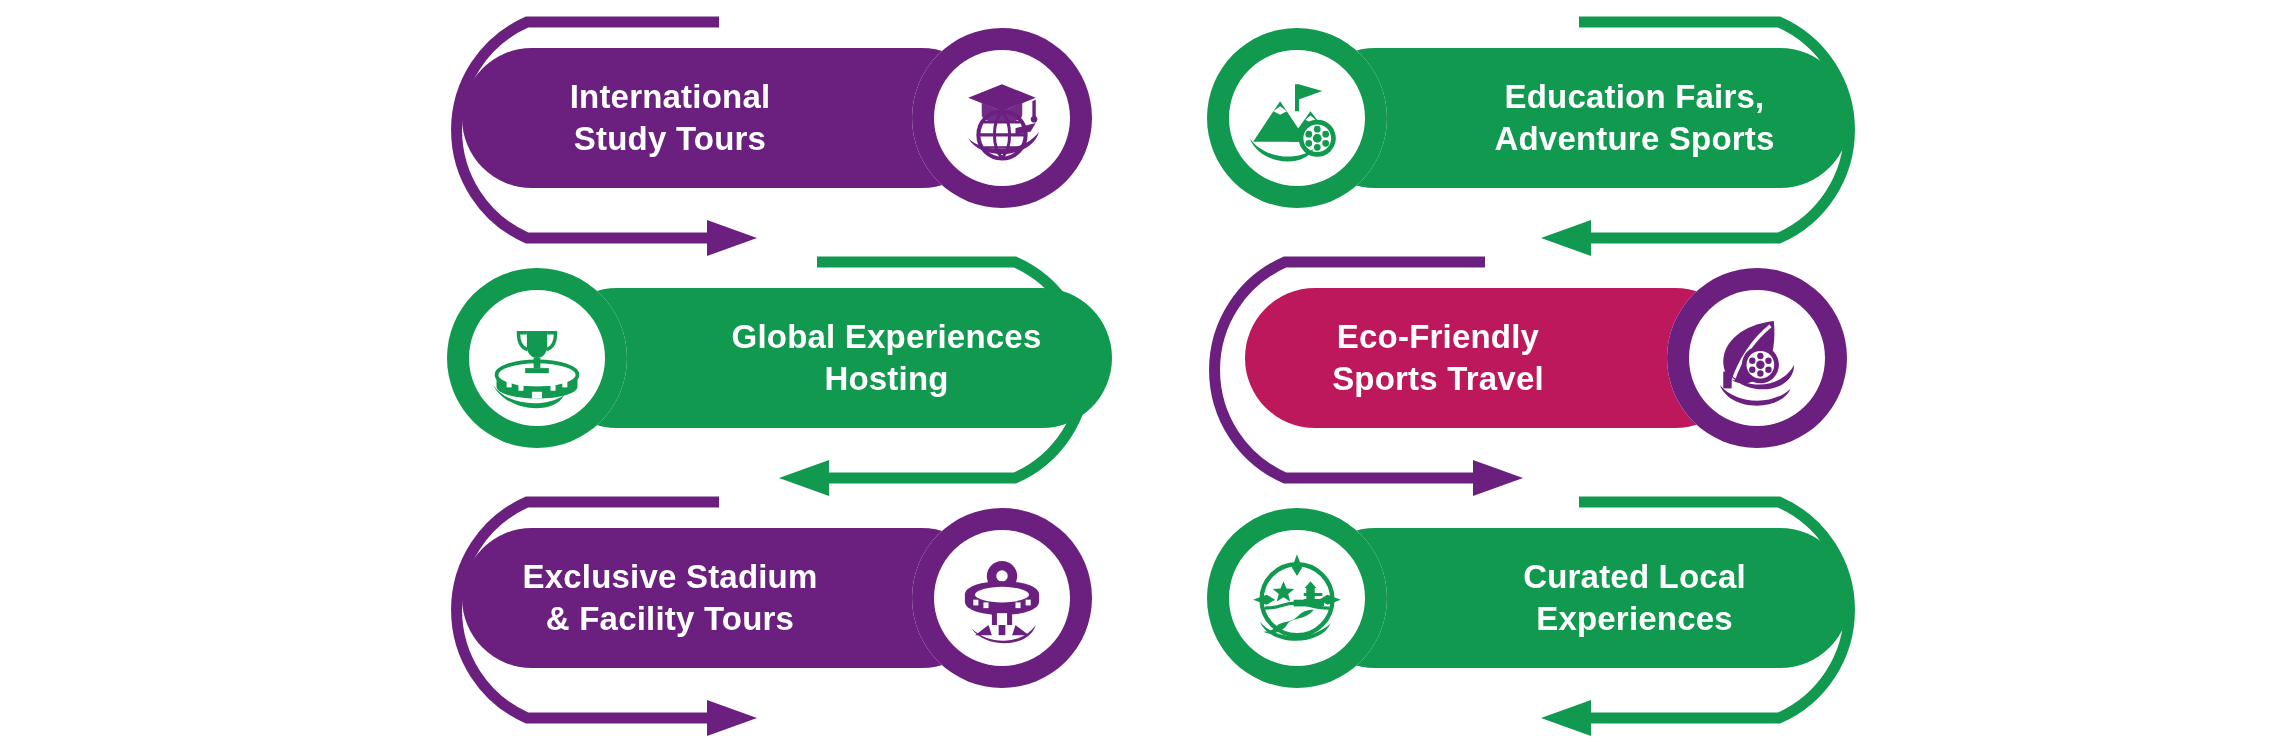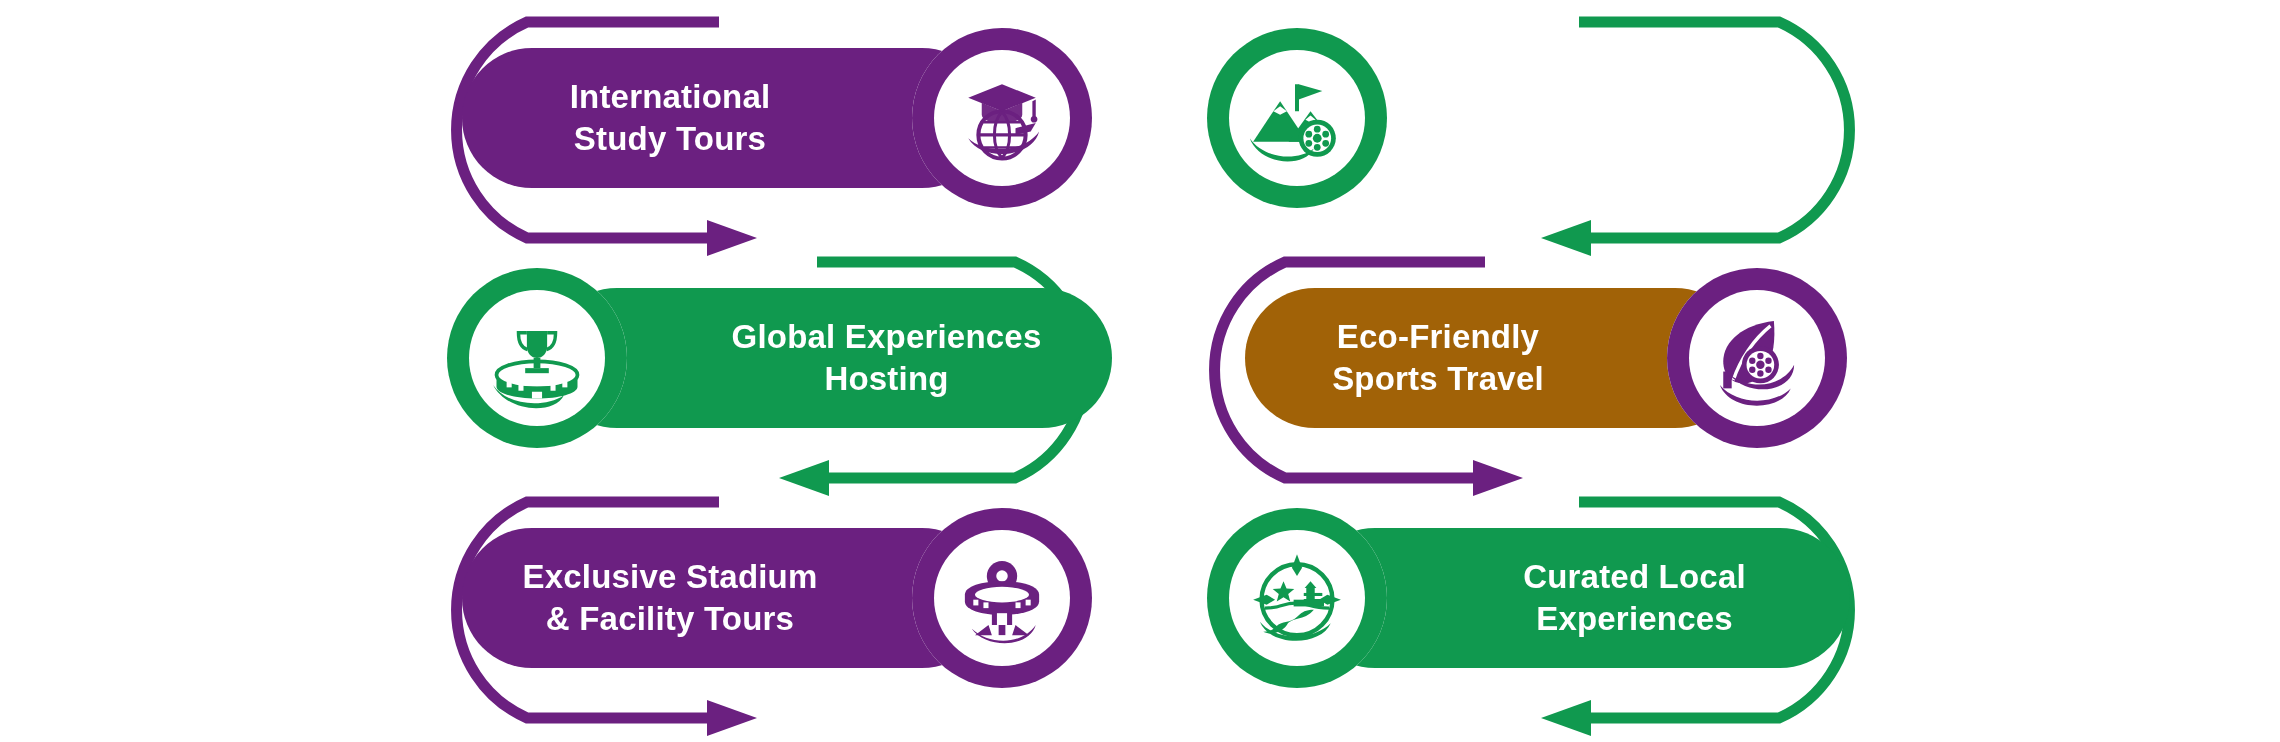--- a/index.html
+++ b/index.html
@@ -122,20 +122,24 @@
         <path d="M52 21 v10 a2 2 0 1 1-2 0 v-9 z"></path>
         <circle cx="32" cy="42" r="14" fill="none" stroke="#6B2080" stroke-width="2.4"></circle>
         <path d="M18 42 h28 M32 28.4 c-6 6-6 21 0 27.2 M32 28.4 c6 6 6 21 0 27.2" fill="none" stroke="#6B2080" stroke-width="1.8"></path>
         <path d="M21 34.5 h22 M21 49.5 h22" fill="none" stroke="#6B2080" stroke-width="1.5"></path>
         <path d="M12 44 c10 10 34 8 42-4 c-4 16-34 18-42 4 z"></path>
         <path d="M40 38 l12-3 l-3 5 l-9 2 z"></path>
       </g>
     </svg>
   </div>
 
+  <div class="card" style="left:1298px; top:48px; width:545px; height:140px; background:#10994F;">
+    <div class="card-label" style="padding-left:120px;">Education Fairs,
+Adventure Sports</div>
+  </div>
   <div class="medallion" style="left:1200px; top:28px; width:180px; height:180px;">
     <div class="ring-outer" style="background:#10994F;"></div>
     <div class="ring-inner" style="inset:22px;"></div>
     <svg width="108" height="108" viewBox="0 0 64 64">
       <g fill="#10994F">
         <path d="M32 12 v16" stroke="#10994F" stroke-width="2.4"></path>
         <path d="M33 12 l14 4 l-14 5 z"></path>
         <path d="M22 22 L38 46 H6 Z"></path>
         <path d="M18 28 l4-3 l4 3 l-4 2 z" fill="#ffffff"></path>
         <path d="M40 28 L54 46 H27 Z"></path>
@@ -172,21 +176,21 @@
         <rect x="14" y="46" width="3" height="3.4" fill="#ffffff"></rect>
         <rect x="21" y="48" width="3" height="3.4" fill="#ffffff"></rect>
         <rect x="40" y="48" width="3" height="3.4" fill="#ffffff"></rect>
         <rect x="47" y="46" width="3" height="3.4" fill="#ffffff"></rect>
         <path d="M29 52 h6 v4 h-6 z" fill="#ffffff"></path>
         <path d="M6 48 c8 12 30 14 42 6 c-6 12-34 10-42-6 z"></path>
       </g>
     </svg>
   </div>
 
-  <div class="card" style="left:1238px; top:288px; width:500px; height:140px; background:#a16207;">
+  <div class="card" style="left:1238px; top:288px; width:500px; height:140px; background:#be185d;">
     <div class="card-label" style="padding-right:120px;">Eco-Friendly
 Sports Travel</div>
   </div>
   <div class="medallion" style="left:1660px; top:268px; width:180px; height:180px;">
     <div class="ring-outer" style="background:#6B2080;"></div>
     <div class="ring-inner" style="inset:22px;"></div>
     <svg width="108" height="108" viewBox="0 0 64 64">
       <g fill="#6B2080">
         <path d="M42 10 c-18 2-30 12-30 24 c0 8 5 13 12 13 c12 0 20-14 18-37 z"></path>
         <path d="M40 13 c-10 8-18 20-22 32" fill="none" stroke="#ffffff" stroke-width="2"></path>

